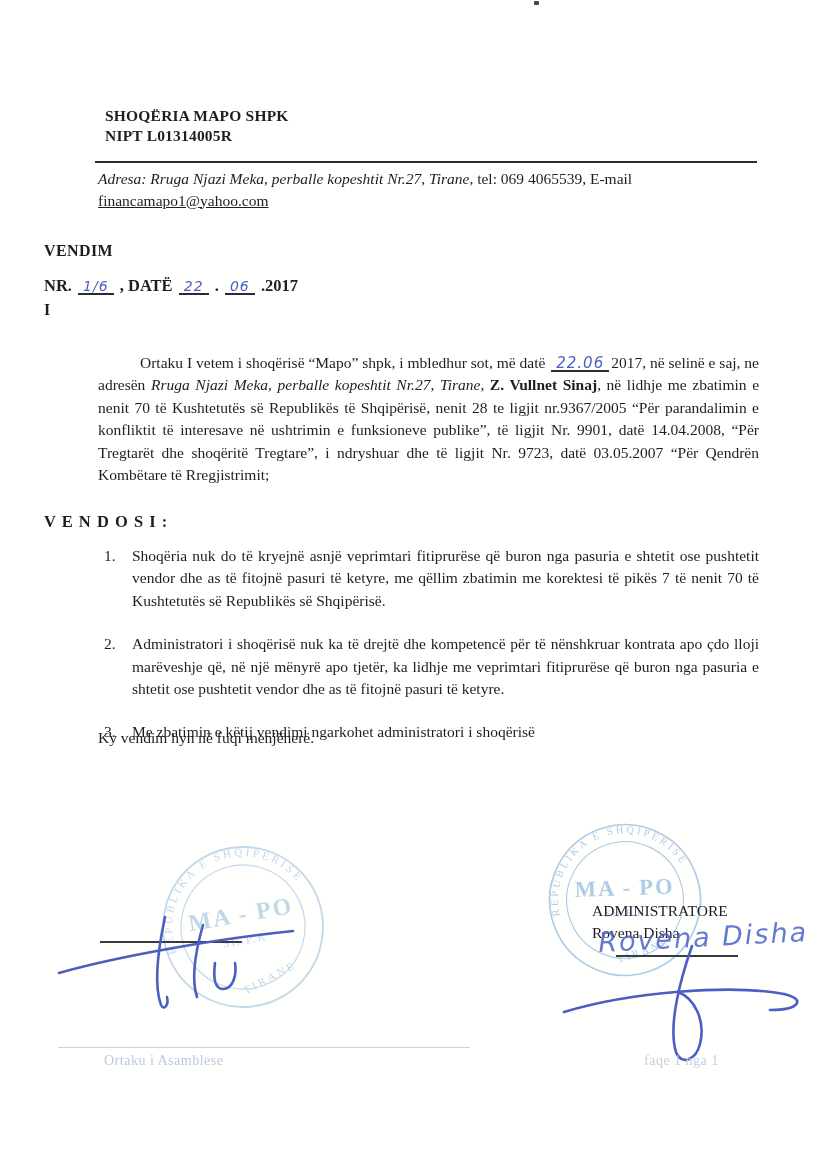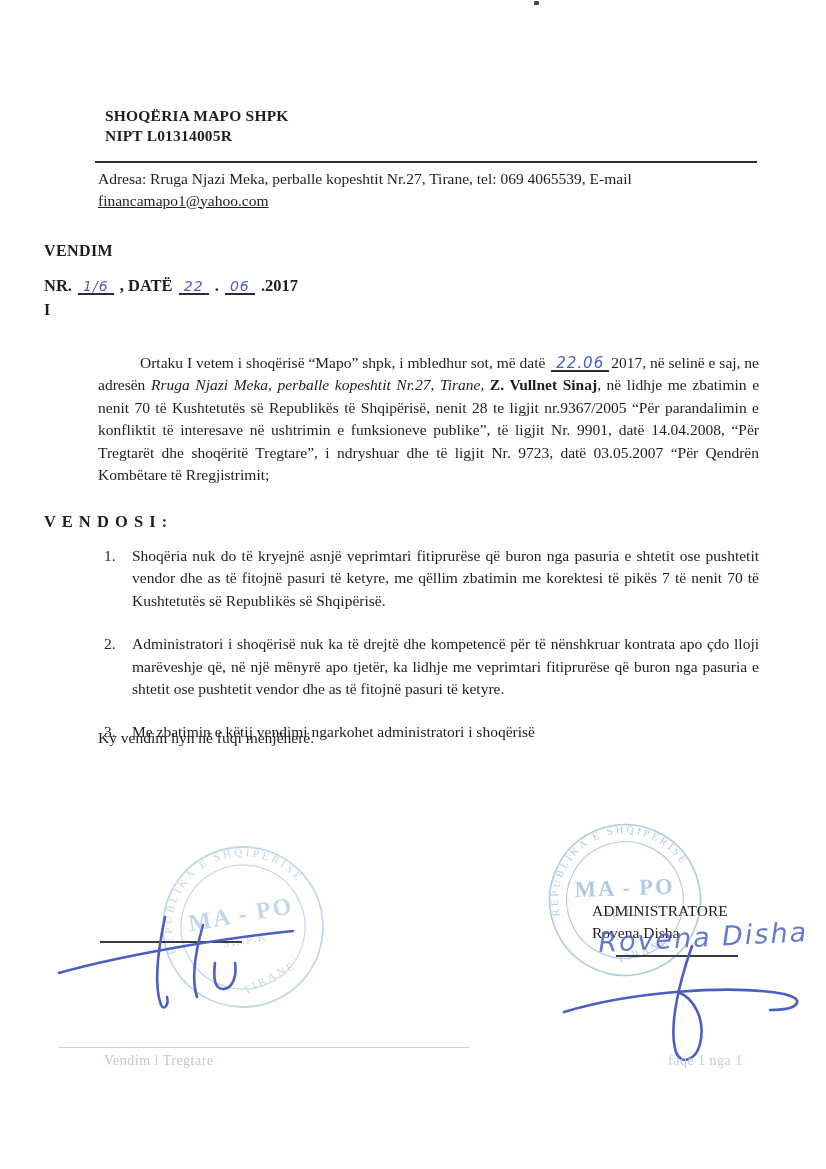--- a/index.html
+++ b/index.html
@@ -8,21 +8,21 @@
     position:relative; width:826px; height:1169px; margin:0 auto;
     background:#fffffd; overflow:hidden;
     font-family:"Liberation Serif", serif; color:#1d1d26;
   }
   .speck { position:absolute; left:534px; top:1px; width:5px; height:4px; background:#3a4a48; border-radius:1px; }
 
   
   .letterhead { position:absolute; left:105px; top:106px; font-weight:bold; font-size:15.5px; line-height:20px; letter-spacing:.2px; }
   .head-rule { position:absolute; left:95px; top:161px; width:662px; height:2px; background:#2c2c33; }
   .address { position:absolute; left:98px; top:168px; width:664px; font-size:15.5px; line-height:21.5px; }
-  .address .it { }
+  .address .it { font-style:italic; }
   .address .email { text-decoration:underline; }
 
   
   .center-line { position:absolute; left:0; width:822px; font-weight:bold;margin-left:44px; }
   .t-vendim { top:242px; font-size:16px; letter-spacing:.4px; }
   .t-nr { top:276px; font-size:16.5px; }
   .t-i { top:301px; font-size:16px; }
   .t-subject { top:317px; font-size:16px; letter-spacing:.2px; }
   .hw-slot { display:inline-block; border-bottom:2px solid #2b2b33; padding:0 5px; margin:0 2px; line-height:14px; }
   .hw { font-family:"DejaVu Sans", sans-serif; font-style:italic; font-weight:normal; color:#4a5ec4; font-size:14px; letter-spacing:1px; }
@@ -48,21 +48,21 @@
   .sig-line-right { position:absolute; left:616px; top:955px; width:122px; height:2px; background:#3a3a44; }
   .hw-name { position:absolute; left:598px; top:921px; width:230px;
     font-family:"DejaVu Sans", sans-serif; font-style:italic; color:#4a63c8;
     font-size:27px; transform:rotate(-3deg); letter-spacing:2px; white-space:nowrap; opacity:.85; }
   svg.scribble { position:absolute; overflow:visible; }
   .stamp { position:absolute; opacity:.55; }
 
   
   .foot-rule { position:absolute; left:58px; top:1047px; width:412px; height:1px; background:rgba(216,150,185,.55); }
   .footer-left { position:absolute; left:104px; top:1053px; font-size:14px; color:#bcc8e0; letter-spacing:.5px; }
-  .footer-right { position:absolute; left:668px; top:1053px; font-size:14px; color:#c3cee4; letter-spacing:.5px; }
+  .footer-right { position:absolute; left:644px; top:1053px; font-size:14px; color:#c3cee4; letter-spacing:.5px; }
 </style>
 </head>
 <body>
 
 <div class="doc">
 
   <div class="speck"></div>
 
   <div class="letterhead">
     <div>SHOQËRIA MAPO SHPK</div>
@@ -162,16 +162,16 @@
   <div class="sig-line-right"></div>
   <div class="hw-name">Rovena Disha</div>
   <svg class="scribble" style="left:560px; top:940px;" width="260" height="130" viewBox="0 0 260 130">
     <g fill="none" stroke="#4a5ec4" stroke-width="2.6" stroke-linecap="round">
       <path d="M 132 6 C 120 40, 108 86, 116 112 C 121 126, 136 120, 140 104 C 146 80, 134 58, 118 52"></path>
       <path d="M 4 72 C 70 52, 170 44, 224 54 C 246 59, 240 70, 210 70"></path>
     </g>
   </svg>
 
   <div class="foot-rule"></div>
-  <div class="footer-left">Vendim i Tregtare</div>
+  <div class="footer-left">Ortaku i Asamblese</div>
   <div class="footer-right">faqe 1 nga 1</div>
 
 </div>
 
 </body></html>

